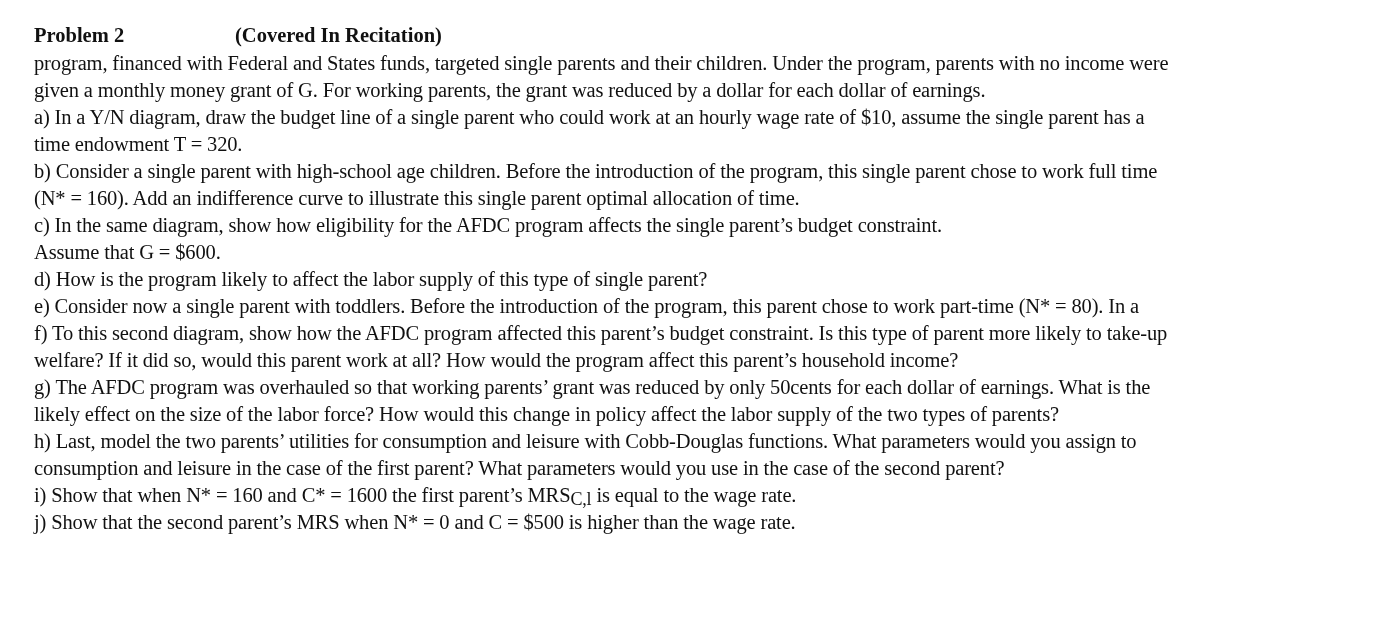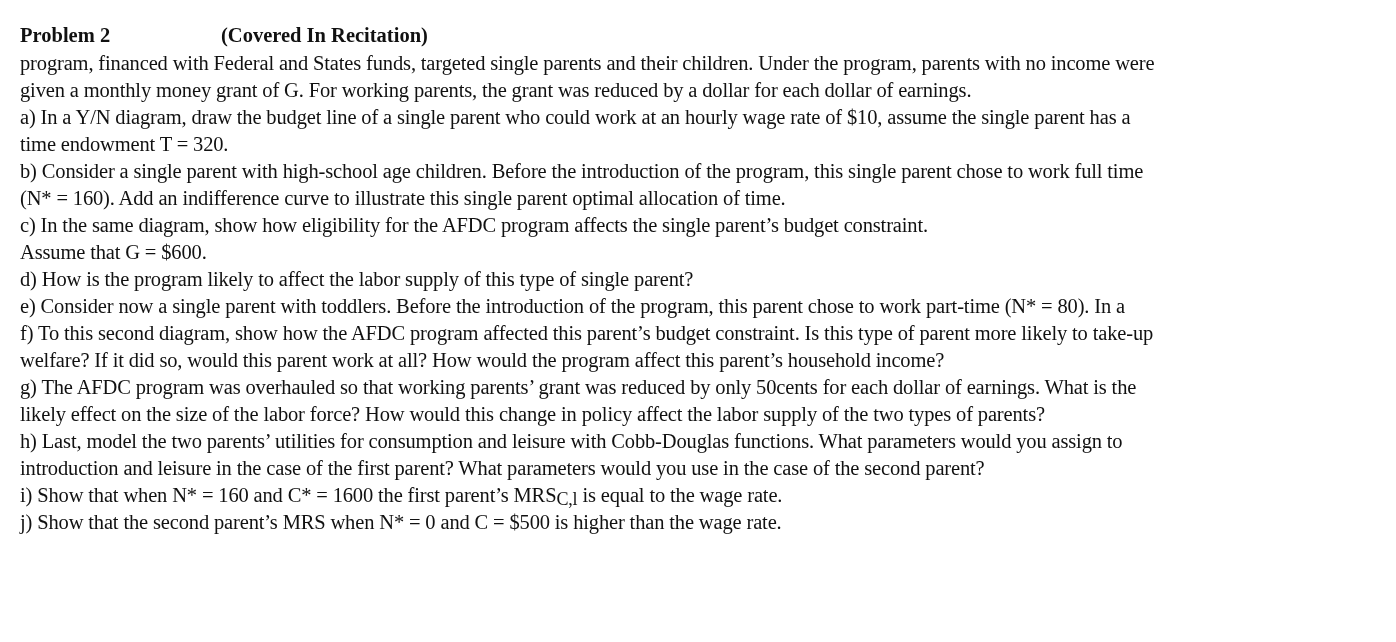--- a/index.html
+++ b/index.html
@@ -1,21 +1,21 @@
 <!DOCTYPE html>
 <html><head>
 <meta charset="utf-8">
 <style>
   html, body { margin: 0; padding: 0; background: #ffffff; }
   body {
     width: 1396px; height: 642px; overflow: hidden;
     font-family: "Liberation Serif", "DejaVu Serif", serif;
     color: #111111;
   }
-  .page { position: relative; padding: 22px 0 0 20px; }
+  .page { position: relative; padding: 22px 0 0 34px; }
   .heading {
     font-weight: bold; font-size: 20.5px; line-height: 26px; height: 28px;
     position: relative;
   }
   .heading .title { position: absolute; left: 0; top: 0; }
   .heading .sub { position: absolute; left: 201px; top: 0; }
   .body { font-size: 20.5px; line-height: 27px; letter-spacing: -0.15px; }
   .line { white-space: nowrap; }
   sub.mrs-sub { font-size: 18px; vertical-align: -3px; line-height: 0; }
 </style>
@@ -62,21 +62,21 @@
       <div class="line">welfare? If it did so, would this parent work at all? How would the program affect this parent’s household income?</div>
     </div>
 
     <div>
       <div class="line">g) The AFDC program was overhauled so that working parents’ grant was reduced by only 50cents for each dollar of earnings. What is the</div>
       <div class="line">likely effect on the size of the labor force? How would this change in policy affect the labor supply of the two types of parents?</div>
     </div>
 
     <div>
       <div class="line">h) Last, model the two parents’ utilities for consumption and leisure with Cobb-Douglas functions. What parameters would you assign to</div>
-      <div class="line">introduction and leisure in the case of the first parent? What parameters would you use in the case of the second parent?</div>
+      <div class="line">consumption and leisure in the case of the first parent? What parameters would you use in the case of the second parent?</div>
     </div>
 
     <div>
       <div class="line"><span>i) Show that when N* = 160 and C* = 1600 the first parent’s MRS</span><sub class="mrs-sub">C,l</sub><span> is equal to the wage rate.</span></div>
     </div>
 
     <div>
       <div class="line">j) Show that the second parent’s MRS when N* = 0 and C = $500 is higher than the wage rate.</div>
     </div>
   </div>

